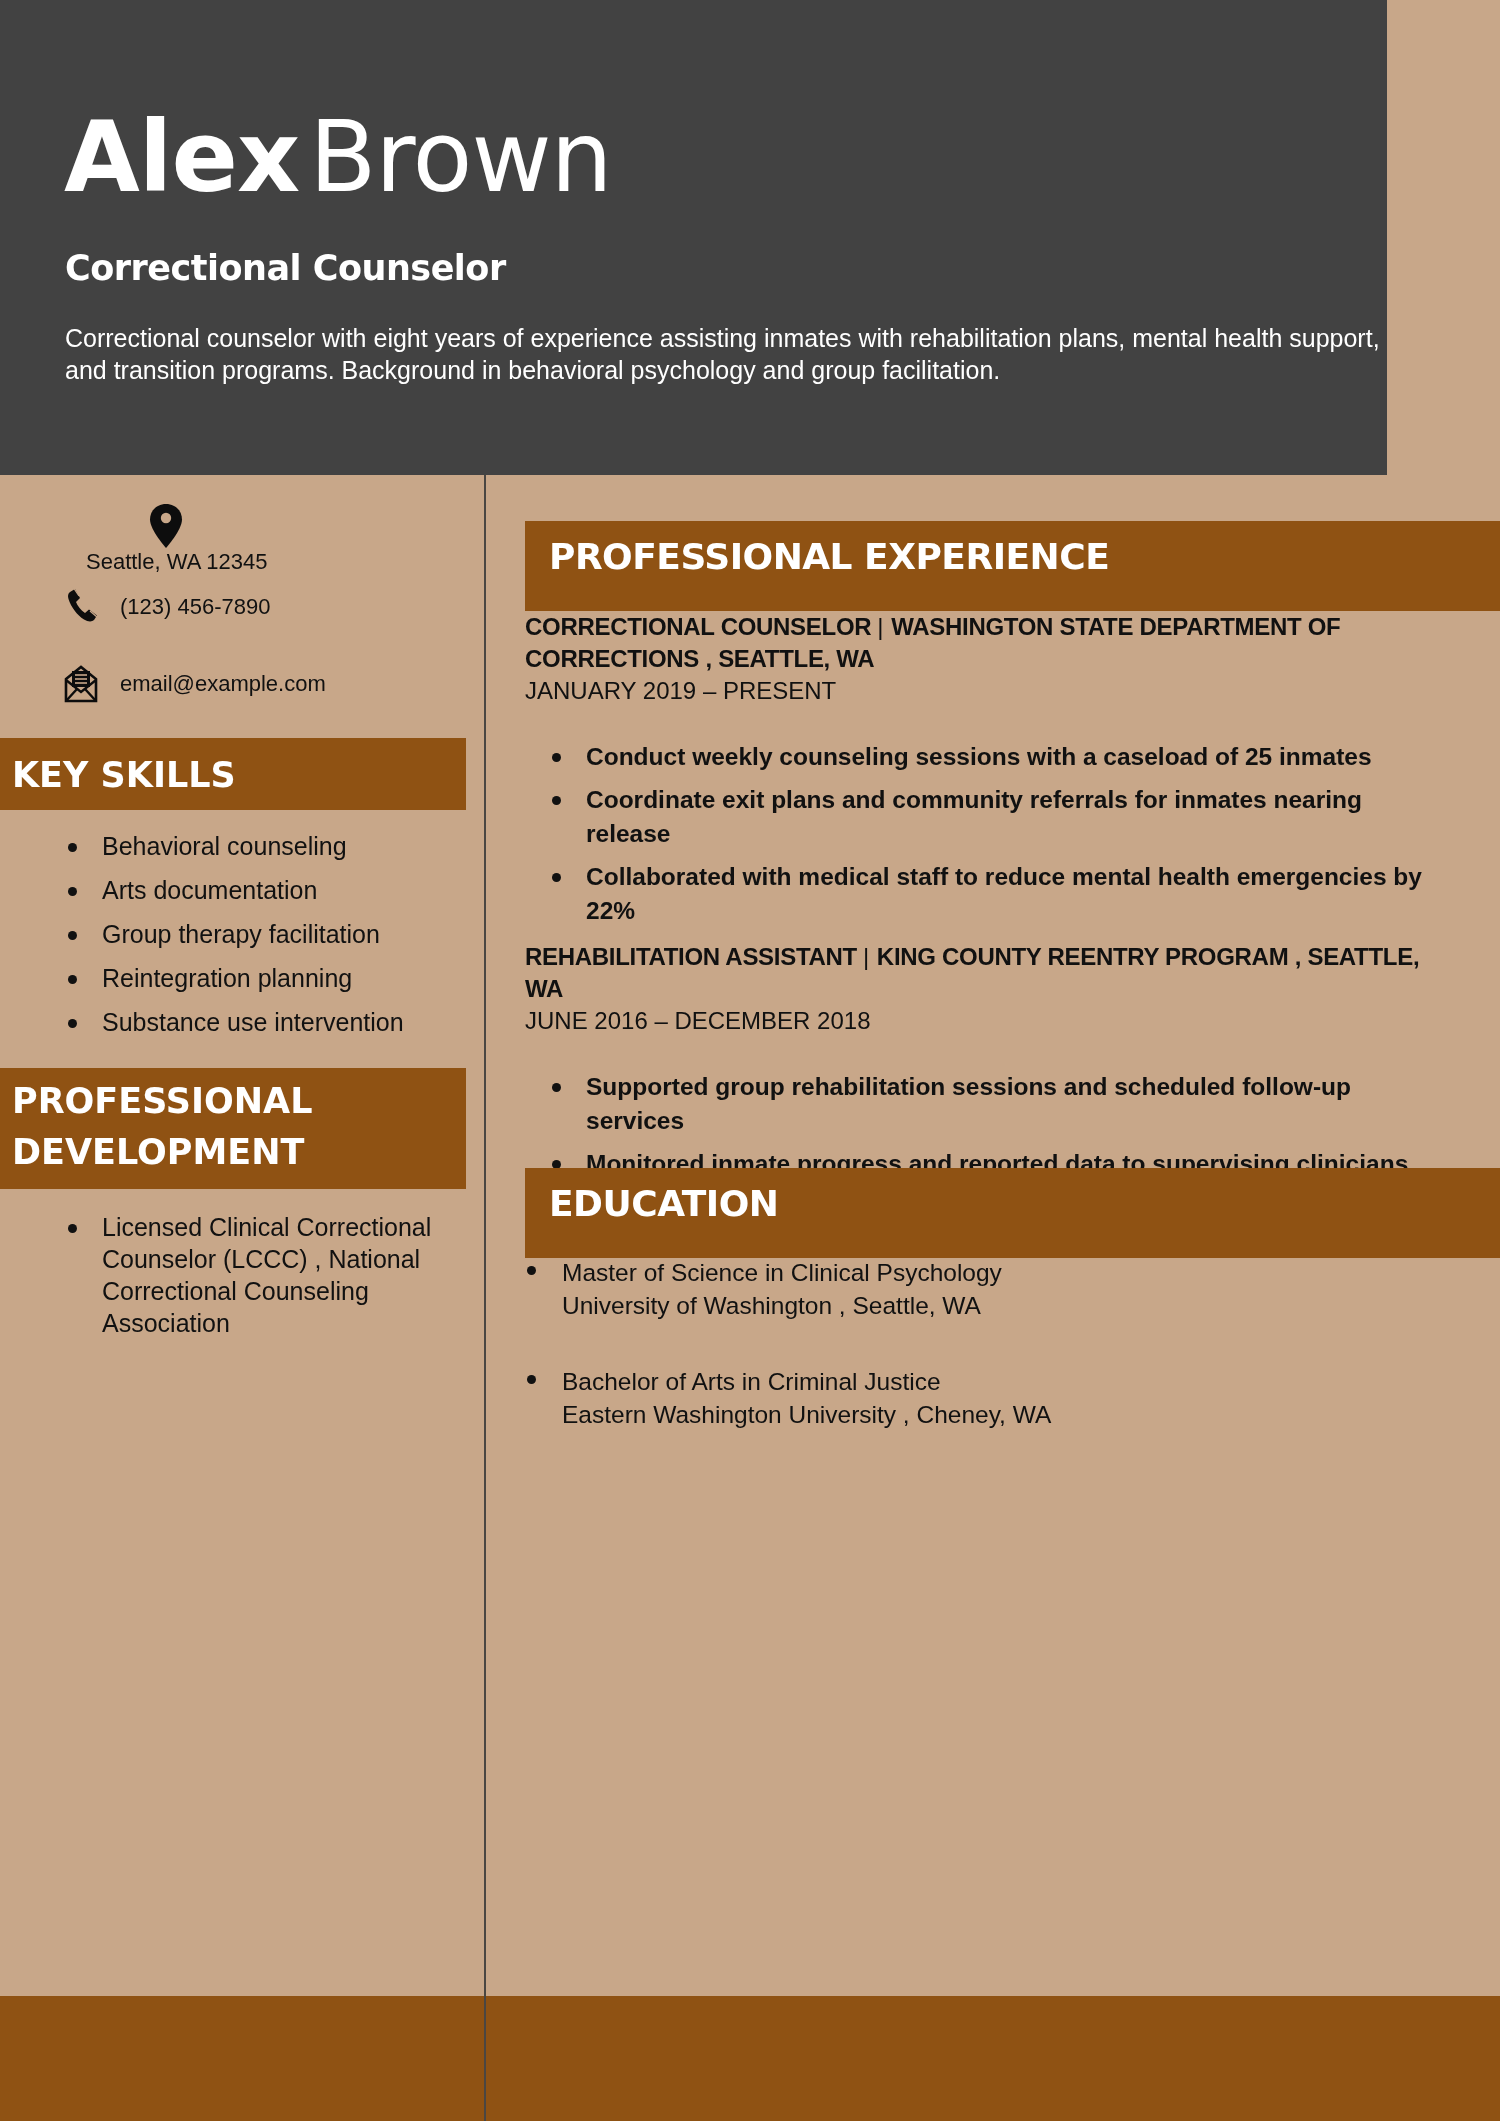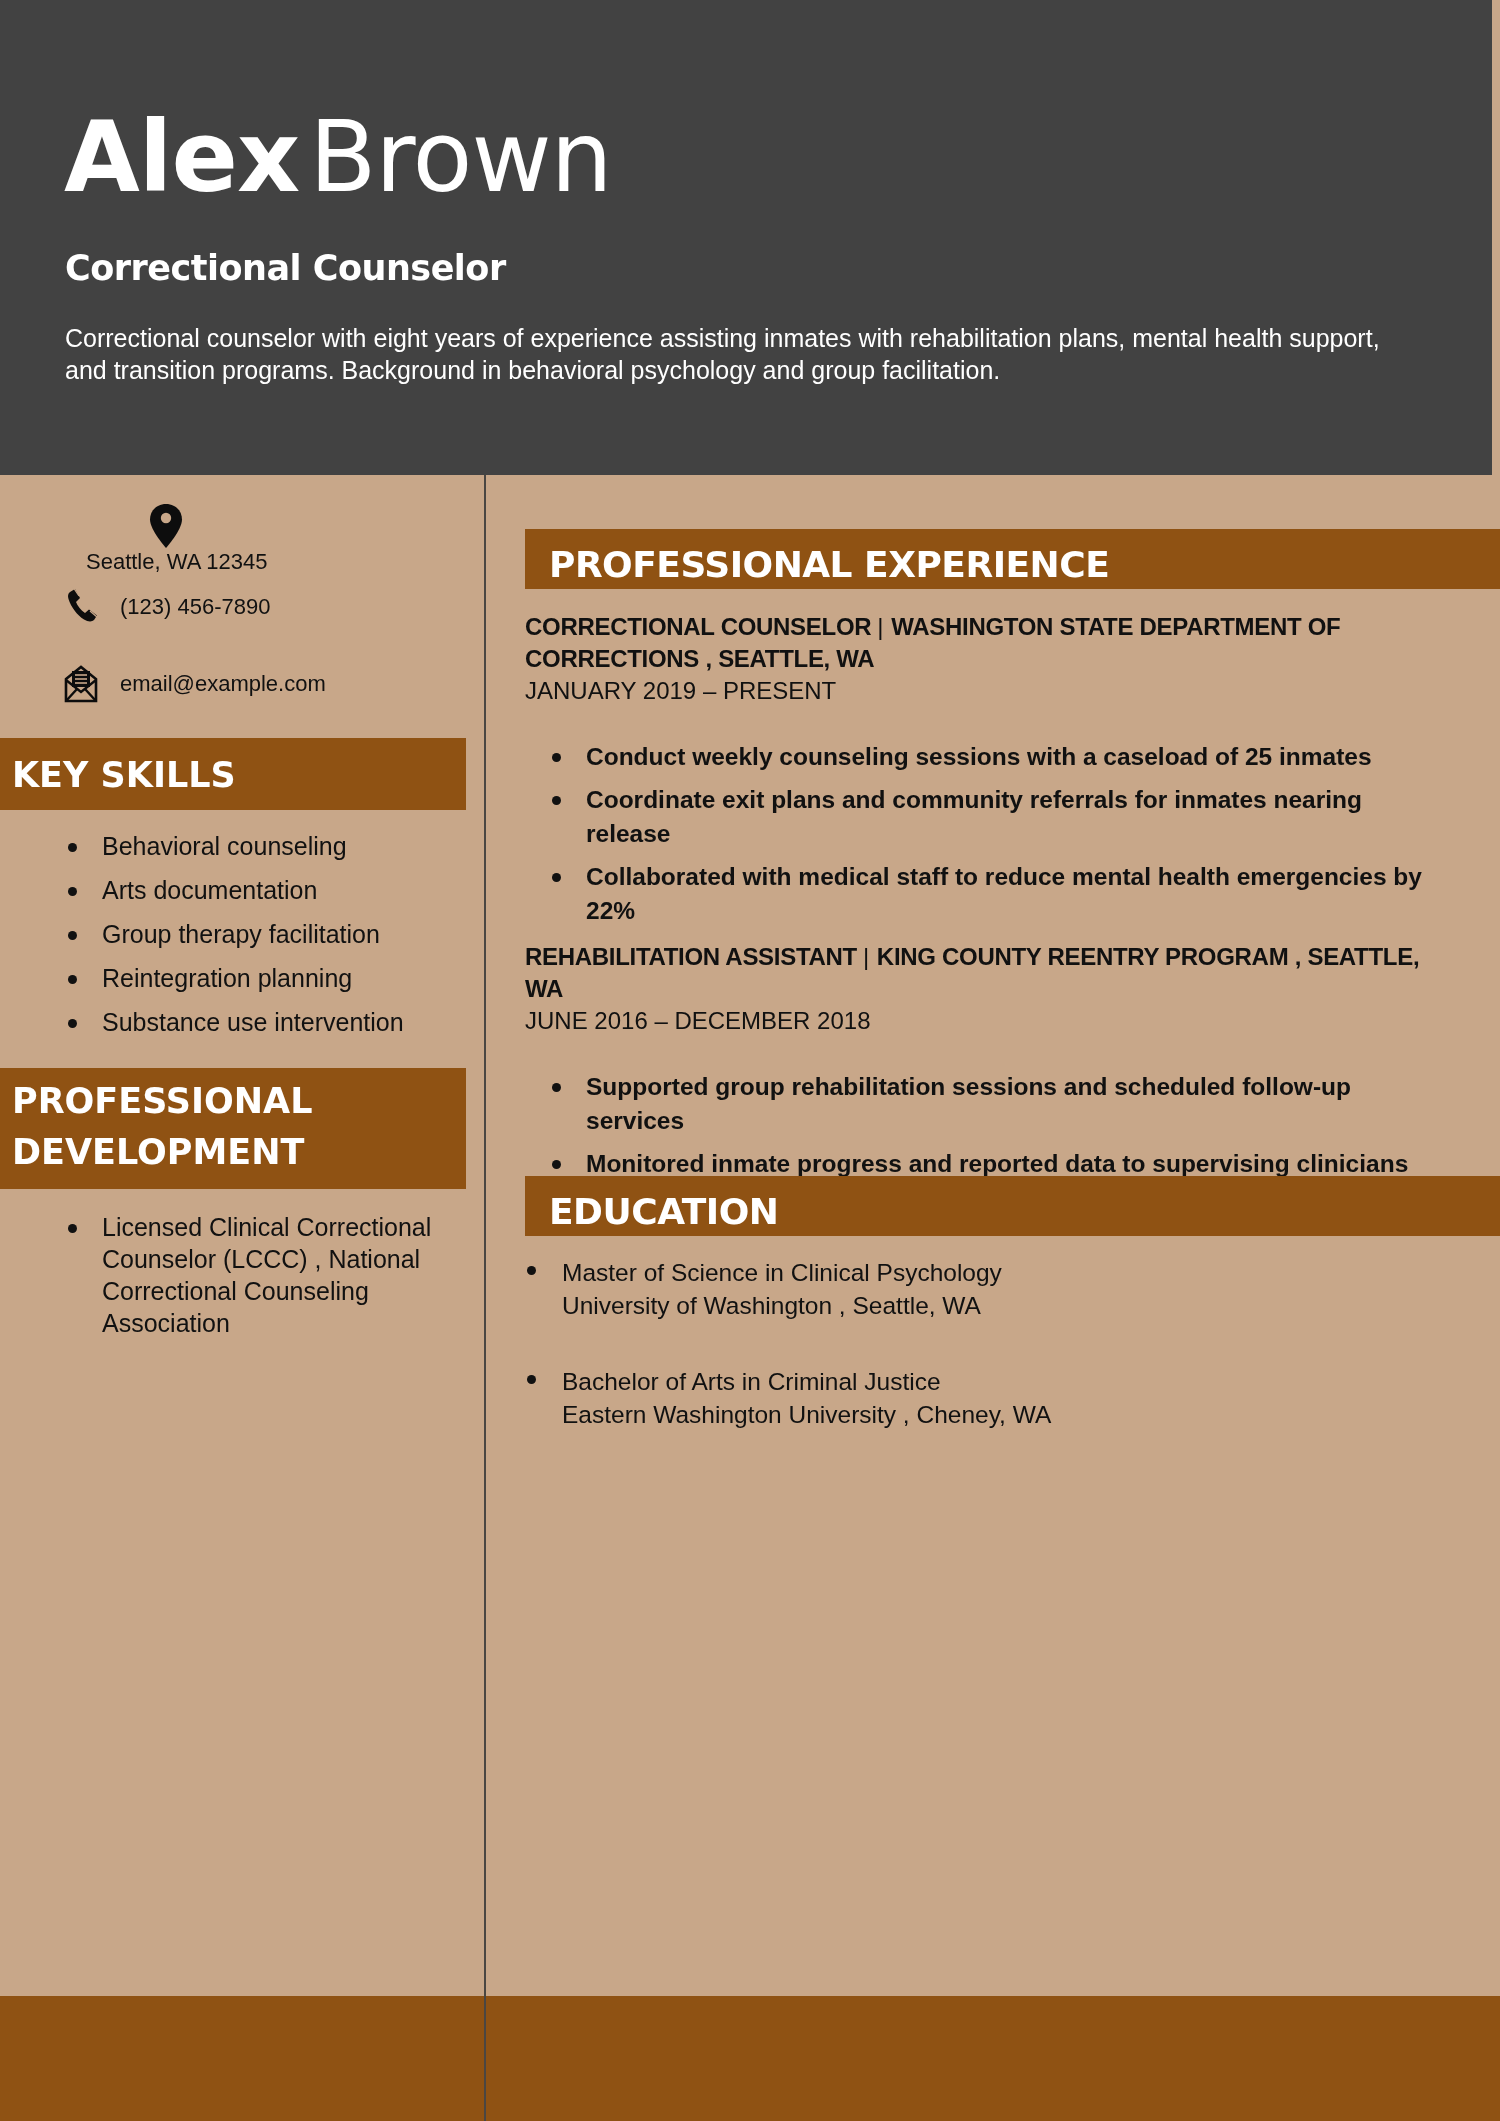--- a/index.html
+++ b/index.html
@@ -1,19 +1,19 @@
 <!DOCTYPE html>
 <html><head>
   <meta charset="utf-8">
   <style>
     * { margin: 0; padding: 0; box-sizing: border-box; }
     html, body { width: 1500px; height: 2121px; overflow: hidden; }
     body { background: #c8a789; font-family: "Liberation Sans", sans-serif; color: #111; position: relative; }
 
-    .header { position: absolute; left: 0; top: 0; width: 1492px; height: 475px; background: #424242; color: #fff; }
+    .header { position: absolute; left: 0; top: 0; width: 1387px; height: 475px; background: #424242; color: #fff; }
     .name { position: absolute; left: 64px; top: 108px; font-family: "DejaVu Sans", sans-serif; font-size: 98px; line-height: 1; letter-spacing: -1px; white-space: nowrap; }
     .name .first { font-weight: bold; }
     .name .last { font-weight: normal; margin-left: 10px; }
     .title { position: absolute; left: 65px; top: 248px; font-family: "DejaVu Sans", sans-serif; font-weight: bold; font-size: 35px; letter-spacing: -0.5px; }
     .summary { position: absolute; left: 65px; top: 313px; width: 1330px; font-size: 25px; line-height: 32px; margin-top: 9px; }
 
     .divider { position: absolute; left: 484px; top: 475px; width: 2px; height: 1646px; background: #4a4642; }
     .footer { position: absolute; left: 0; top: 1996px; width: 1500px; height: 125px; background: #8f5213; }
     .footer-divider { position: absolute; left: 484px; top: 1996px; width: 2px; height: 125px; background: #4a4642; }
 
@@ -23,21 +23,21 @@
 
     .side-heading { position: absolute; left: 0; width: 466px; background: #8f5213; color: #fff; font-family: "DejaVu Sans", sans-serif; font-weight: bold; font-size: 35px; padding-left: 12px; }
     .side-list { position: absolute; left: 64px; list-style: none; font-size: 25px; }
     .side-list li { position: relative; padding-left: 38px; }
     .side-list li::before { content: ""; position: absolute; left: 4px; width: 9px; height: 9px; border-radius: 50%; background: #111; }
     .skills li { height: 44px; line-height: 30px; }
     .skills li::before { top: 12px; }
     .pd li { line-height: 32px; width: 400px; }
     .pd li::before { top: 13px; }
 
-    .main-heading { position: absolute; left: 525px; width: 975px; height: 60px; background: #8f5213; color: #fff; font-family: "DejaVu Sans", sans-serif; font-weight: bold; font-size: 36px; line-height: 72px; padding-left: 24px; letter-spacing: -0.5px; margin-top: 8px; }
+    .main-heading { position: absolute; left: 525px; width: 975px; height: 90px; background: #8f5213; color: #fff; font-family: "DejaVu Sans", sans-serif; font-weight: bold; font-size: 36px; line-height: 72px; padding-left: 24px; letter-spacing: -0.5px; }
 
     .job-title { position: absolute; left: 525px; width: 940px; font-size: 24px; font-weight: bold; line-height: 32px; letter-spacing: -0.3px; }
     .job-title .sep { font-weight: normal; margin: 0 8px 0 6px; }
     .job-date { position: absolute; left: 525px; font-size: 24px; line-height: 32px; }
     .bullets { position: absolute; left: 550px; width: 900px; list-style: none; font-size: 24.5px; font-weight: bold; }
     .bullets li { position: relative; padding-left: 36px; line-height: 34px; margin-bottom: 9px; }
     .bullets li::before { content: ""; position: absolute; left: 2px; top: 13px; width: 9px; height: 9px; border-radius: 50%; background: #111; }
 
     .edu { position: absolute; left: 525px; list-style: none; font-size: 24.5px; }
     .edu li { position: relative; padding-left: 37px; line-height: 33px; }

